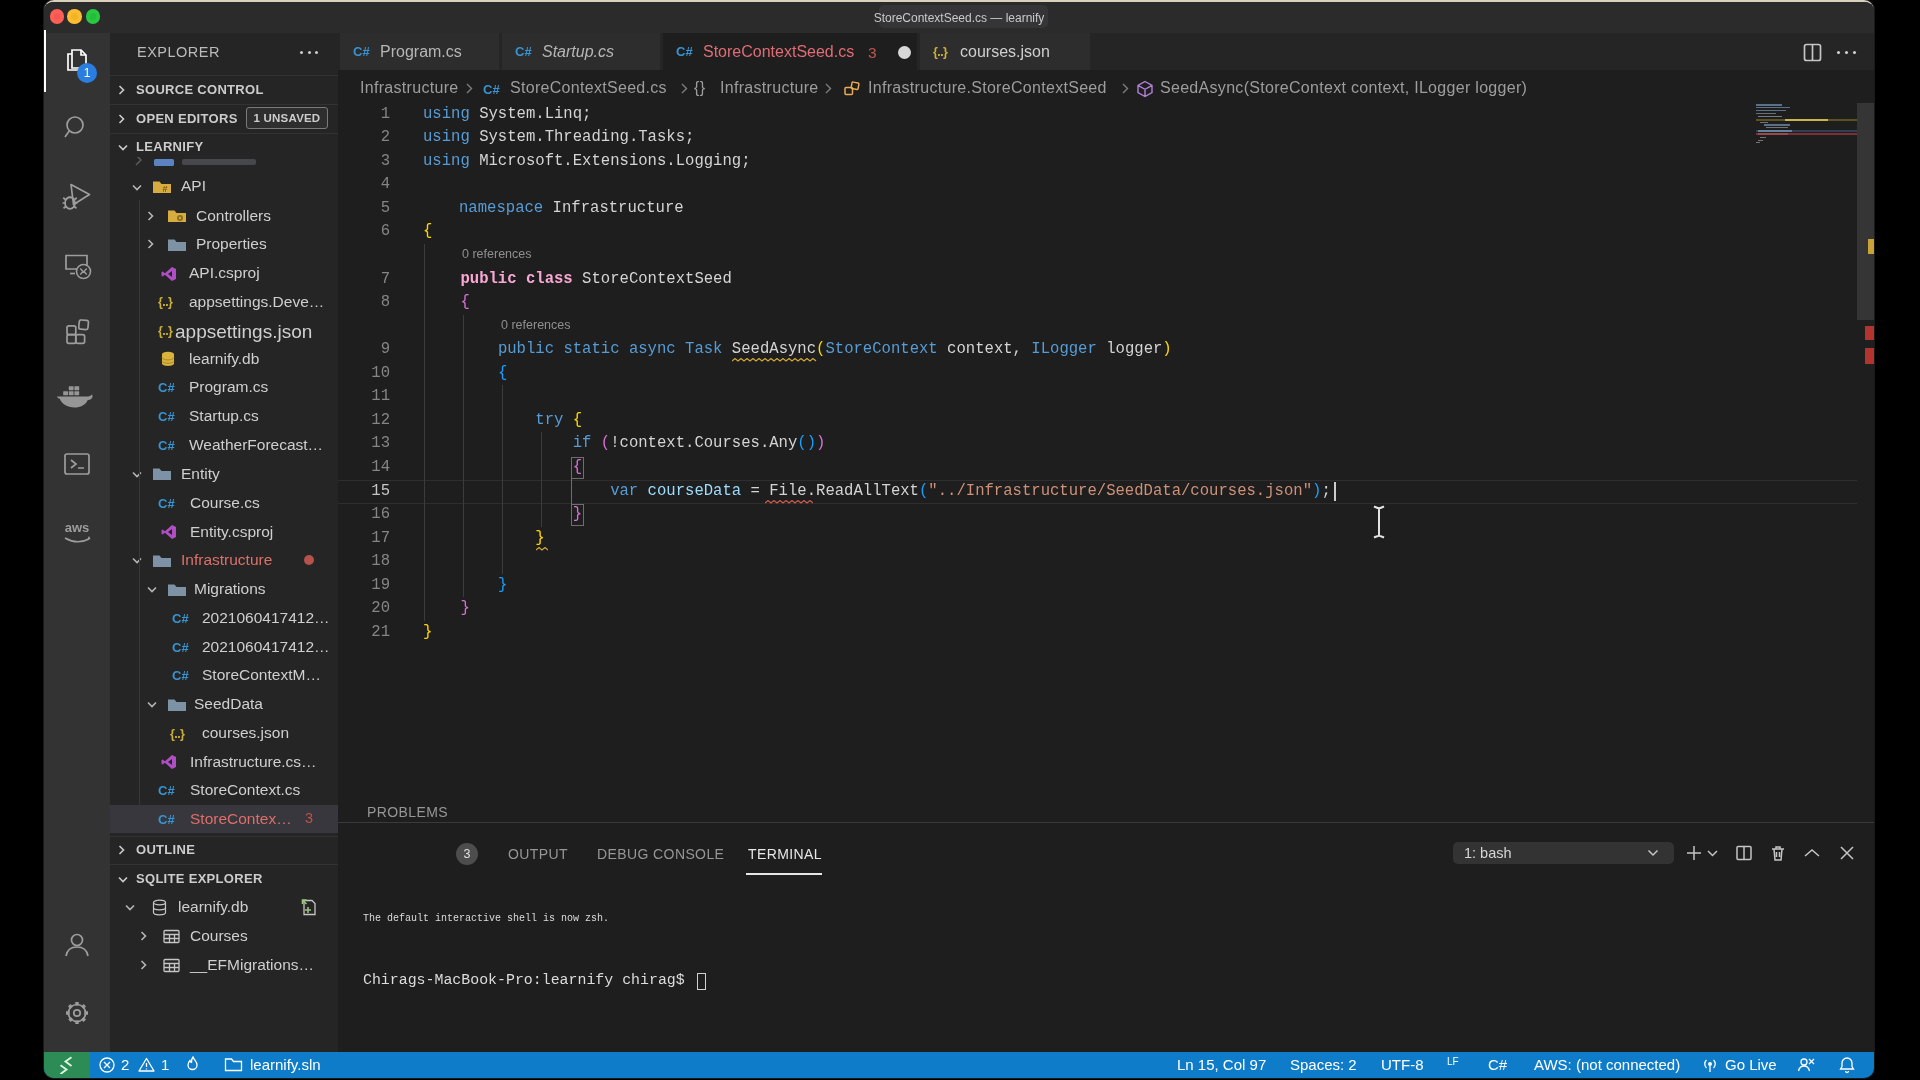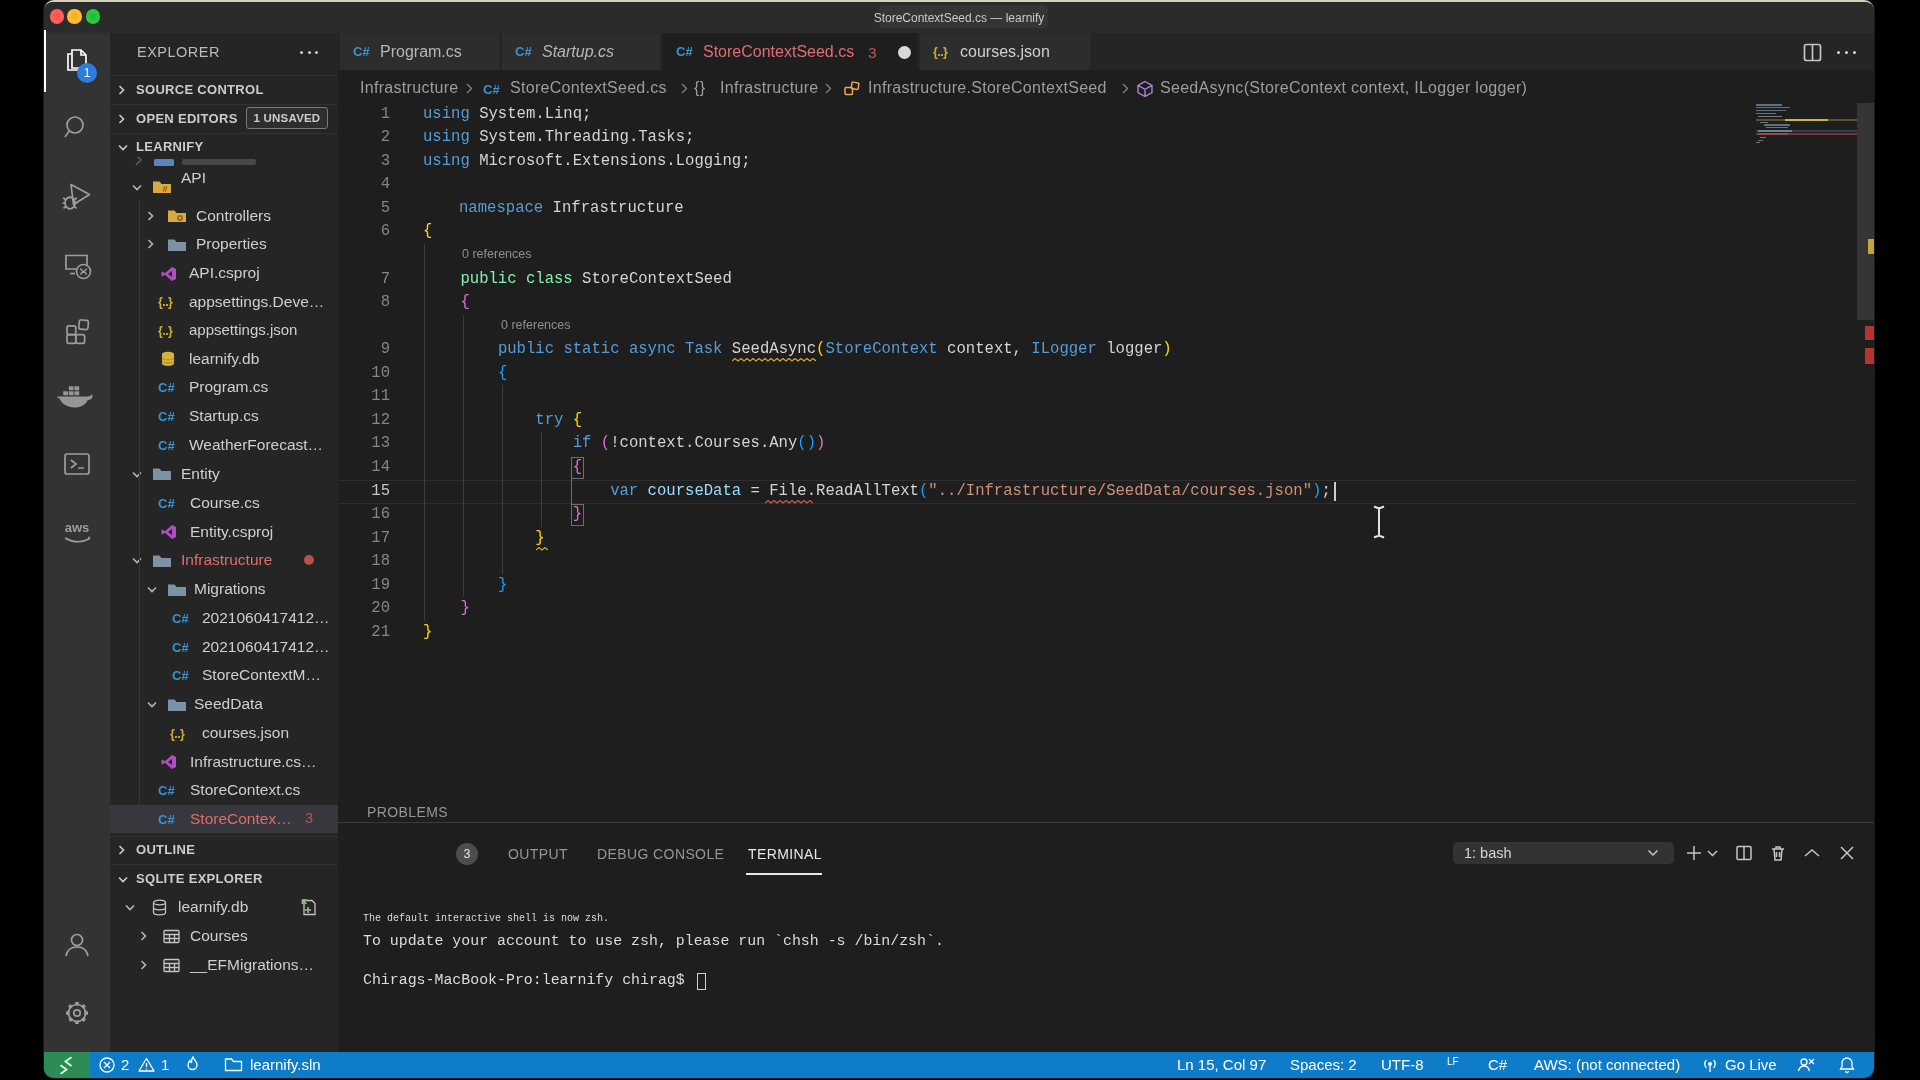--- a/index.html
+++ b/index.html
@@ -132,21 +132,21 @@
       </div>
 <svg class="a" style="left:131px;top:182.5px" width="12" height="9" viewBox="0 0 12 9">
         <path d="M2 2.5 l4 4 4-4" stroke="#b5b5b5" stroke-width="1.6" fill="none"></path>
       </svg>
 <div class="a" style="left:152px;top:178.5px;height:17px;display:flex;align-items:center">
         <svg width="20" height="16" viewBox="0 0 20 16">
           <path d="M1 2.5 h6.5 l2 2.5 h9.5 v9 h-18 z" fill="#d7ab3f"></path>
           <text x="13" y="13" font-size="9" font-weight="bold" fill="#7a5c10" text-anchor="middle">#</text>
         </svg>
       </div>
-<div class="a" style="left:181px;top:169px;font-size:15.5px;color:#cfcfcf;white-space:nowrap">API</div>
+<div class="a" style="left:181px;top:177px;font-size:15.5px;color:#cfcfcf;white-space:nowrap">API</div>
 <svg class="a" style="left:146px;top:209.5px" width="9" height="12" viewBox="0 0 9 12">
         <path d="M2.5 2 l4 4 -4 4" stroke="#b5b5b5" stroke-width="1.6" fill="none"></path>
       </svg>
 <div class="a" style="left:167px;top:207.5px;height:17px;display:flex;align-items:center">
         <svg width="20" height="16" viewBox="0 0 20 16">
           <path d="M1 2.5 h6.5 l2 2.5 h9.5 v9 h-18 z" fill="#d7ab3f"></path>
           <circle cx="13" cy="10" r="3" fill="#8a6d1d"></circle>
           <circle cx="13" cy="10" r="1.2" fill="#d7ab3f"></circle>
         </svg>
       </div>
@@ -166,21 +166,21 @@
         </svg>
       </div>
 <div class="a" style="left:189px;top:264.0px;font-size:15.5px;color:#cfcfcf;white-space:nowrap">API.csproj</div>
 <div class="a" style="left:158px;top:293.5px;height:17px;display:flex;align-items:center">
         <span style="color:#cbb137;font-weight:bold;font-size:12.5px;letter-spacing:-.6px">{..}</span>
       </div>
 <div class="a" style="left:189px;top:292.5px;font-size:15.5px;color:#cfcfcf;white-space:nowrap">appsettings.Deve…</div>
 <div class="a" style="left:158px;top:322.0px;height:17px;display:flex;align-items:center">
         <span style="color:#cbb137;font-weight:bold;font-size:12.5px;letter-spacing:-.6px">{..}</span>
       </div>
-<div class="a" style="left:189px;top:321.0px;font-size:15px;color:#cfcfcf;white-space:nowrap">appsettings.json</div>
+<div class="a" style="left:175px;top:321.0px;font-size:19px;color:#cfcfcf;white-space:nowrap">appsettings.json</div>
 <div class="a" style="left:160px;top:350.5px;height:17px;display:flex;align-items:center">
         <svg width="16" height="16" viewBox="0 0 16 16">
           <ellipse cx="8" cy="3.2" rx="6" ry="2.4" fill="#d9b33c"></ellipse>
 <path d="M2 3.2 v9.4 c0 1.3 2.7 2.4 6 2.4 s6-1.1 6-2.4 V3.2" fill="#d9b33c"></path>
 <path d="M2 6.5 c0 1.3 2.7 2.4 6 2.4 s6-1.1 6-2.4 M2 9.8 c0 1.3 2.7 2.4 6 2.4 s6-1.1 6-2.4" stroke="#a8861f" stroke-width="1" fill="none"></path>
         </svg>
       </div>
 <div class="a" style="left:189px;top:349.5px;font-size:15.5px;color:#cfcfcf;white-space:nowrap">learnify.db</div>
 <div class="a" style="left:158px;top:379.0px;height:17px;display:flex;align-items:center">
         <span style="color:#3794d1;font-weight:bold;font-size:13px;font-family:'Liberation Sans'">C#</span>
@@ -386,21 +386,21 @@
 <div class="a mono" style="left:338px;top:126.16px;width:52px;height:23.56px;line-height:23.56px;font-size:15.6px;color:#858585;text-align:right">2</div>
 <div class="a mono" style="left:423px;top:126.16px;height:23.56px;line-height:23.56px;font-size:15.6px;white-space:nowrap"><span style="color:#569cd6;">using</span><span style="color:#d4d4d4;">&nbsp;System.Threading.Tasks;</span></div>
 <div class="a mono" style="left:338px;top:149.72px;width:52px;height:23.56px;line-height:23.56px;font-size:15.6px;color:#858585;text-align:right">3</div>
 <div class="a mono" style="left:423px;top:149.72px;height:23.56px;line-height:23.56px;font-size:15.6px;white-space:nowrap"><span style="color:#569cd6;">using</span><span style="color:#d4d4d4;">&nbsp;Microsoft.Extensions.Logging;</span></div>
 <div class="a mono" style="left:338px;top:173.28px;width:52px;height:23.56px;line-height:23.56px;font-size:15.6px;color:#858585;text-align:right">4</div>
 <div class="a mono" style="left:338px;top:196.84px;width:52px;height:23.56px;line-height:23.56px;font-size:15.6px;color:#858585;text-align:right">5</div>
 <div class="a mono" style="left:423px;top:196.84px;height:23.56px;line-height:23.56px;font-size:15.6px;white-space:nowrap"><span style="color:#569cd6;margin-left:36px;">namespace</span><span style="color:#d4d4d4;">&nbsp;Infrastructure</span></div>
 <div class="a mono" style="left:338px;top:220.40px;width:52px;height:23.56px;line-height:23.56px;font-size:15.6px;color:#858585;text-align:right">6</div>
 <div class="a mono" style="left:423px;top:220.40px;height:23.56px;line-height:23.56px;font-size:15.6px;white-space:nowrap"><span style="color:#ffd700;">{</span></div>
 <div class="a mono" style="left:338px;top:267.52px;width:52px;height:23.56px;line-height:23.56px;font-size:15.6px;color:#858585;text-align:right">7</div>
-<div class="a mono" style="left:423px;top:267.52px;height:23.56px;line-height:23.56px;font-size:15.6px;white-space:nowrap">&nbsp;&nbsp;&nbsp;&nbsp;<span style="color:#86efac;">public&nbsp;class</span><span style="color:#d4d4d4;">&nbsp;StoreContextSeed</span></div>
+<div class="a mono" style="left:423px;top:267.52px;height:23.56px;line-height:23.56px;font-size:15.6px;white-space:nowrap">&nbsp;&nbsp;&nbsp;&nbsp;<span style="color:#f9a8d4;font-weight:bold;">public&nbsp;class</span><span style="color:#d4d4d4;">&nbsp;StoreContextSeed</span></div>
 <div class="a mono" style="left:338px;top:291.08px;width:52px;height:23.56px;line-height:23.56px;font-size:15.6px;color:#858585;text-align:right">8</div>
 <div class="a mono" style="left:423px;top:291.08px;height:23.56px;line-height:23.56px;font-size:15.6px;white-space:nowrap">&nbsp;&nbsp;&nbsp;&nbsp;<span style="color:#da70d6;">{</span></div>
 <div class="a mono" style="left:338px;top:338.20px;width:52px;height:23.56px;line-height:23.56px;font-size:15.6px;color:#858585;text-align:right">9</div>
 <div class="a mono" style="left:423px;top:338.20px;height:23.56px;line-height:23.56px;font-size:15.6px;white-space:nowrap">&nbsp;&nbsp;&nbsp;&nbsp;&nbsp;&nbsp;&nbsp;&nbsp;<span style="color:#569cd6;">public&nbsp;static&nbsp;async</span><span style="color:#d4d4d4;">&nbsp;</span><span style="color:#569cd6;">Task</span><span style="color:#d4d4d4;">&nbsp;</span><span style="color:#d4d4d4;border-bottom:2px solid transparent" id="sq1">SeedAsync</span><span style="color:#ffd700;">(</span><span style="color:#569cd6;">StoreContext</span><span style="color:#d4d4d4;">&nbsp;context,</span><span style="color:#d4d4d4;">&nbsp;</span><span style="color:#569cd6;">ILogger</span><span style="color:#d4d4d4;">&nbsp;logger</span><span style="color:#ffd700;">)</span></div>
 <div class="a mono" style="left:338px;top:361.76px;width:52px;height:23.56px;line-height:23.56px;font-size:15.6px;color:#858585;text-align:right">10</div>
 <div class="a mono" style="left:423px;top:361.76px;height:23.56px;line-height:23.56px;font-size:15.6px;white-space:nowrap">&nbsp;&nbsp;&nbsp;&nbsp;&nbsp;&nbsp;&nbsp;&nbsp;<span style="color:#179fff;">{</span></div>
 <div class="a mono" style="left:338px;top:385.32px;width:52px;height:23.56px;line-height:23.56px;font-size:15.6px;color:#858585;text-align:right">11</div>
 <div class="a mono" style="left:338px;top:408.88px;width:52px;height:23.56px;line-height:23.56px;font-size:15.6px;color:#858585;text-align:right">12</div>
 <div class="a mono" style="left:423px;top:408.88px;height:23.56px;line-height:23.56px;font-size:15.6px;white-space:nowrap">&nbsp;&nbsp;&nbsp;&nbsp;&nbsp;&nbsp;&nbsp;&nbsp;&nbsp;&nbsp;&nbsp;&nbsp;<span style="color:#569cd6;">try</span><span style="color:#d4d4d4;">&nbsp;</span><span style="color:#ffd700;">{</span></div>
 <div class="a mono" style="left:338px;top:432.44px;width:52px;height:23.56px;line-height:23.56px;font-size:15.6px;color:#858585;text-align:right">13</div>
@@ -484,21 +484,20 @@
 <svg class="a" style="left:1768px;top:843px" width="20" height="20" viewBox="0 0 20 20">
         <path d="M4 6 h12 M8 6 V4 h4 v2 M6 6 l1 11 h6 l1-11 M8.5 9 v5 M11.5 9 v5" stroke="#c5c5c5" stroke-width="1.5" fill="none"></path>
       </svg>
 <svg class="a" style="left:1803px;top:846px" width="18" height="14" viewBox="0 0 18 14">
         <path d="M2 10 l7-6 7 6" stroke="#c5c5c5" stroke-width="1.5" fill="none"></path>
       </svg>
 <svg class="a" style="left:1838px;top:844px" width="18" height="18" viewBox="0 0 18 18">
         <path d="M3 3 l12 12 M15 3 L3 15" stroke="#c5c5c5" stroke-width="1.5" fill="none"></path>
       </svg>
 <div class="a mono" style="left:363px;top:913.2px;font-size:10px;color:#dcdcdc;white-space:nowrap">The&nbsp;default&nbsp;interactive&nbsp;shell&nbsp;is&nbsp;now&nbsp;zsh.</div>
-<div class="a mono" style="left:363px;top:932.8px;font-size:14.9px;color:#dcdcdc;white-space:nowrap">To&nbsp;update&nbsp;your&nbsp;account&nbsp;to&nbsp;use&nbsp;zsh,&nbsp;please&nbsp;run&nbsp;`chsh&nbsp;-s&nbsp;/bin/zsh`.</div>
 <div class="a mono" style="left:363px;top:972.1px;font-size:14.9px;color:#dcdcdc;white-space:nowrap">Chirags-MacBook-Pro:learnify&nbsp;chirag$</div>
 <div class="a" style="left:697px;top:973.1px;width:9px;height:17px;border:1px solid #d0d0d0"></div>
 <div class="a" style="left:44px;top:1052px;width:1830px;height:26px;background:#0f7cca"></div>
 <div class="a" style="left:44px;top:1052px;width:46px;height:26px;background:#2d8c55"></div>
 <svg class="a" style="left:55px;top:1056px" width="22" height="18" viewBox="0 0 22 18">
 <path d="M5.5 9.2 l6 4.4 -6 4.4" stroke="#d8f3df" stroke-width="1.9" fill="none"></path>
         <path d="M16.5 1.2 l-6 4.4 6 4.4" stroke="#d8f3df" stroke-width="1.9" fill="none"></path>
       </svg>
 <svg class="a" style="left:98px;top:1056px" width="18" height="18" viewBox="0 0 18 18">
         <circle cx="9" cy="9" r="7" stroke="#ffffff" stroke-width="1.3" fill="none"></circle>

